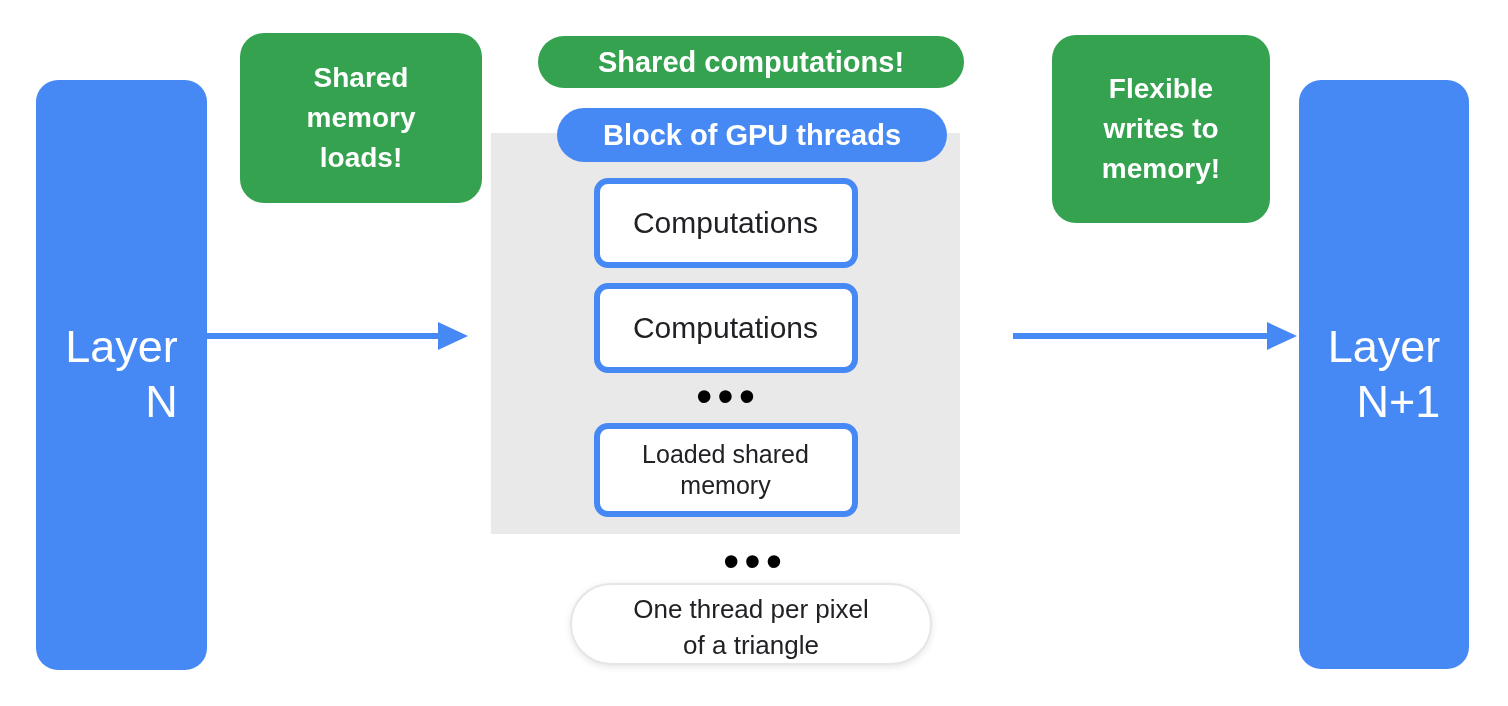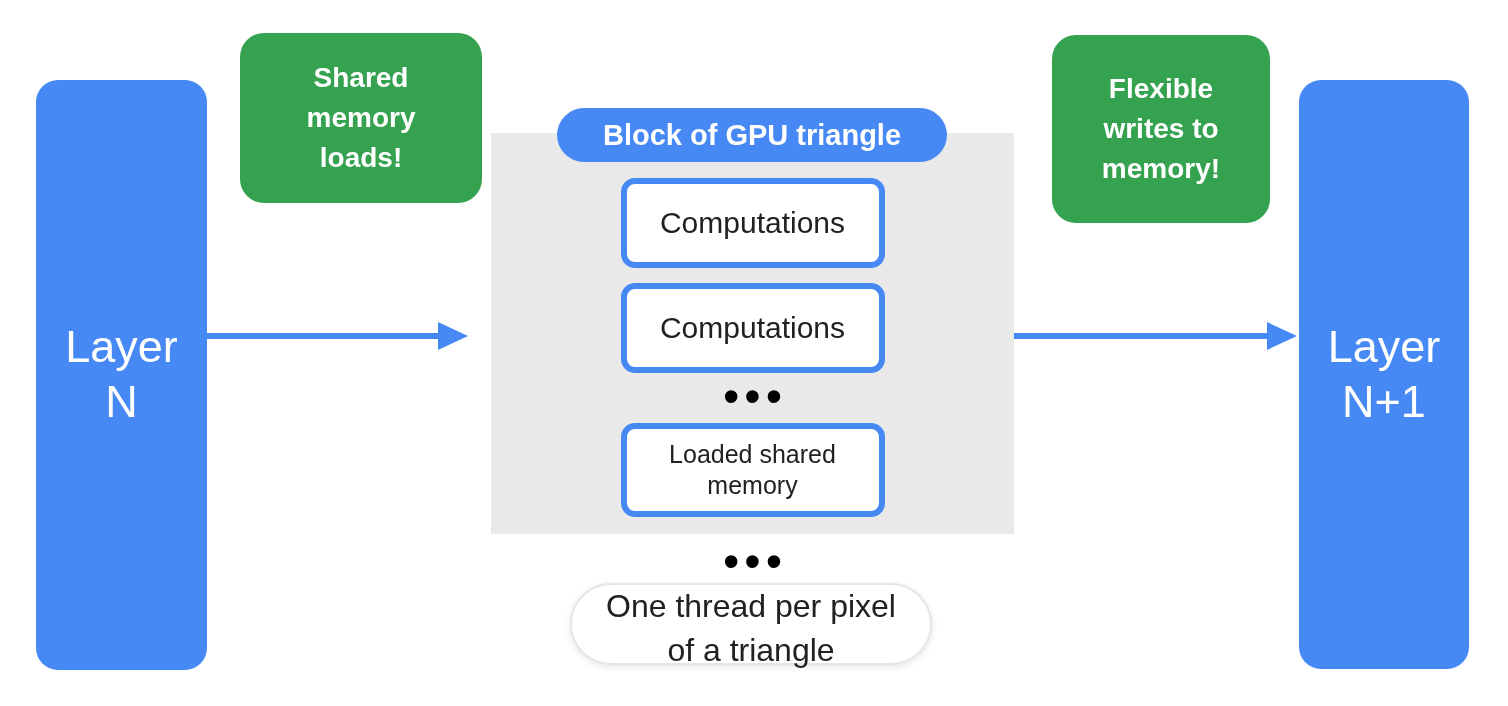--- a/index.html
+++ b/index.html
@@ -16,21 +16,21 @@
   }
 
   
   .layer-box {
     position: absolute;
     background: var(--blue, #4789F4);
     border-radius: 22px;
     display: flex; align-items: center; justify-content: center;
     color: #ffffff;
     font-size: 45px; line-height: 1.22; font-weight: 500;
-    text-align: center; white-space: pre-line;
+    text-align: right; white-space: pre-line;
   }
   .layer-left  { left: 36px;   top: 80px; width: 171px; height: 590px; }
   .layer-right { left: 1299px; top: 80px; width: 170px; height: 589px; }
 
   
   .note {
     position: absolute;
     background: var(--green, #35A24F);
     border-radius: 24px;
     display: flex; align-items: center; justify-content: center;
@@ -56,21 +56,21 @@
   .blue-pill {
     left: 557px; top: 108px; width: 390px; height: 54px;
     background: var(--blue, #4789F4);
     border-radius: 27px; font-size: 29px;
     z-index: 3;
   }
 
   
   .gray-panel {
     position: absolute;
-    left: 491px; top: 133px; width: 523px; height: 401px;
+    left: 491px; top: 133px; width: 469px; height: 401px;
     background: var(--panel_gray, #E9E9E9);
     z-index: 1;
   }
   .thread-box {
     position: absolute;
     left: 50%; transform: translateX(-50%);
     width: 264px;
     background: #ffffff;
     border: 6px solid var(--blue, #4789F4);
     border-radius: 14px;
@@ -95,23 +95,23 @@
   .ellipsis-outer { position: absolute; left: 491px; width: 523px; top: 548px; }
 
   
   .caption-pill {
     position: absolute;
     left: 570px; top: 583px; width: 362px; height: 82px;
     background: #ffffff;
     border: 2px solid #E6E6E6;
     border-radius: 41px;
     box-shadow: 0 2px 7px rgba(0,0,0,0.10);
-    display: flex; align-items: flex-start; justify-content: center;
+    display: flex; align-items: flex-end; justify-content: center;
     color: var(--text_dark, #202124);
-    font-size: 32px; line-height: 1.36;
+    font-size: 26px; line-height: 1.36;
     text-align: center; white-space: pre-line;
   }
 
   
   .arrow-line {
     position: absolute; height: 6px;
     background: var(--blue, #4789F4);
     top: 333px;
   }
   .arrow-line-left  { left: 207px;  width: 233px; }
@@ -146,23 +146,26 @@
 memory
 loads!</span>
   </div>
 
   <div class="note note-right">
     <span>Flexible
 writes to
 memory!</span>
   </div>
 
+  <div class="pill green-pill">
+    <span>Shared computations!</span>
+  </div>
 
   <div class="pill blue-pill">
-    <span>Block of GPU triangle</span>
+    <span>Block of GPU threads</span>
   </div>
 
   <div class="gray-panel">
     <div class="thread-box thread-box-1">
       <span>Computations</span>
     </div>
     <div class="thread-box thread-box-2">
       <span>Computations</span>
     </div>
     <div class="ellipsis ellipsis-inner">•••</div>

